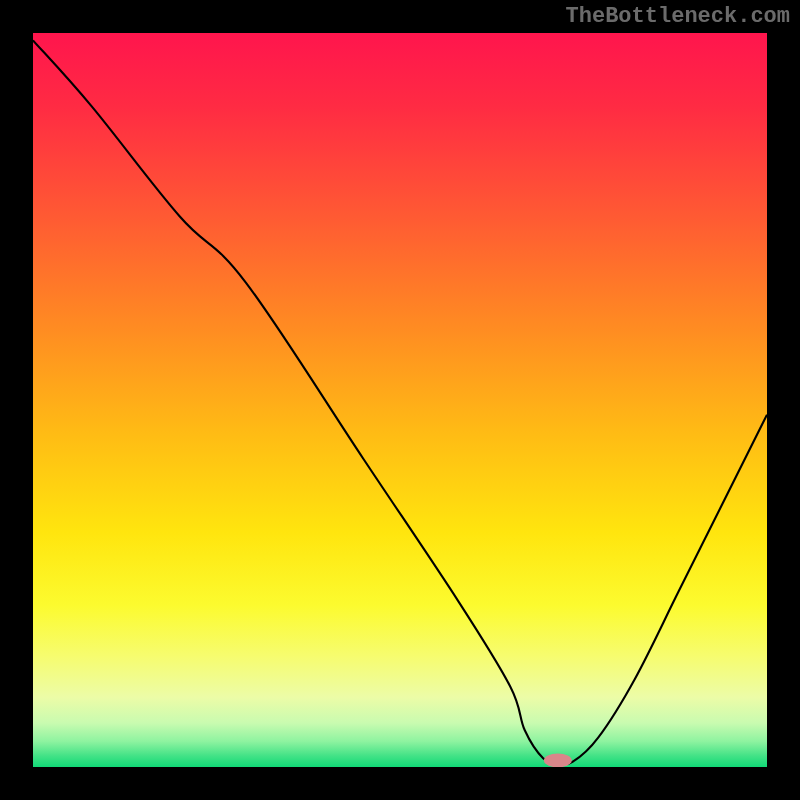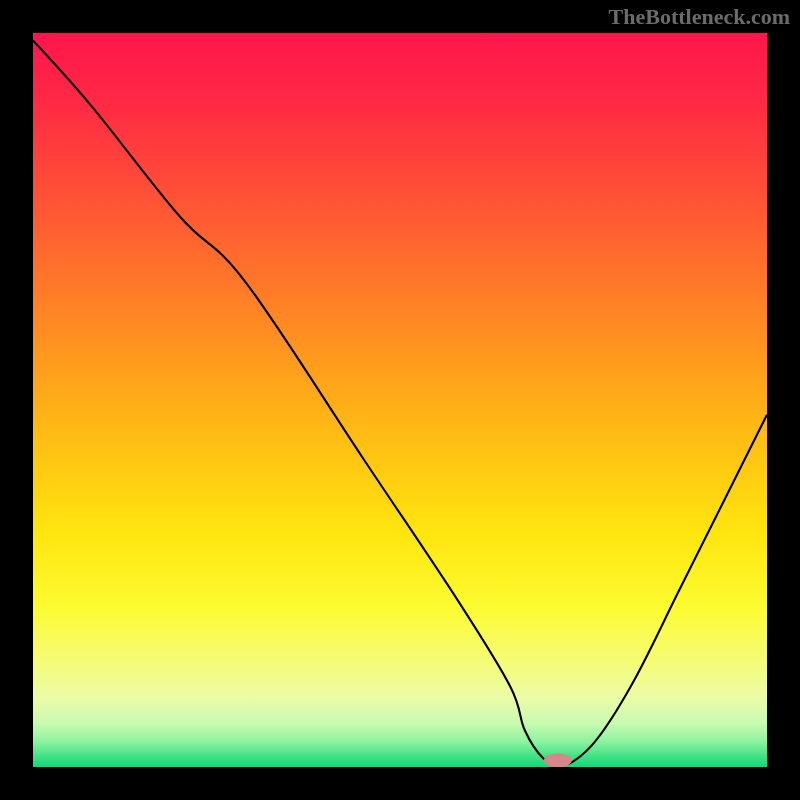--- a/index.html
+++ b/index.html
@@ -12,21 +12,21 @@
   }
   .container {
     position: relative;
     width: 800px;
     height: 800px;
   }
   .watermark {
     position: absolute;
     top: 4px;
     right: 10px;
-    font-family: Liberation Serif, serif;
+    font-family: Liberation Mono, monospace;
     font-size: 22px;
     font-weight: 600;
     color: #6b6b6b;
     z-index: 5;
     letter-spacing: 0px;
   }
   svg.plot {
     position: absolute;
     left: 33px;
     top: 33px;

